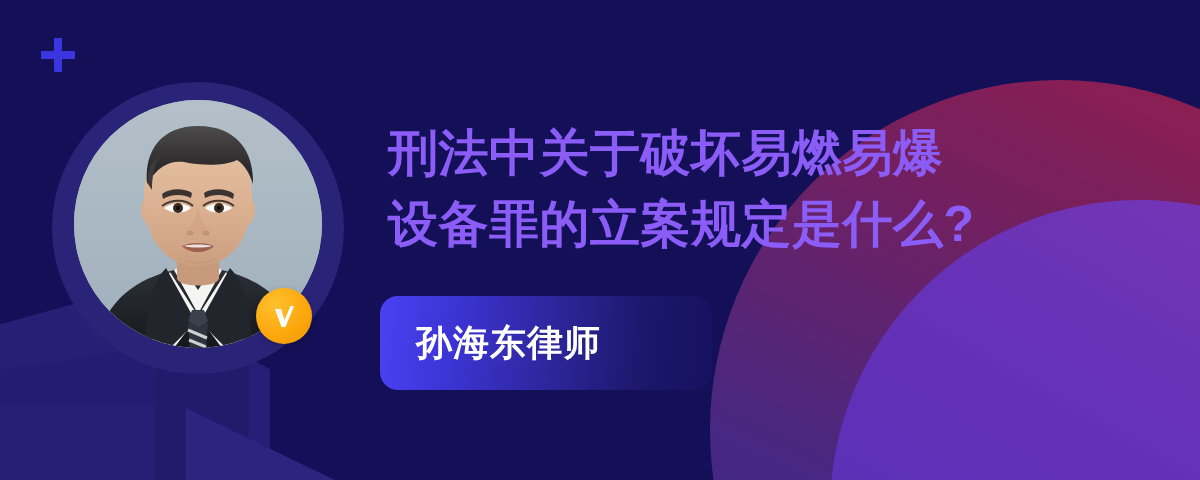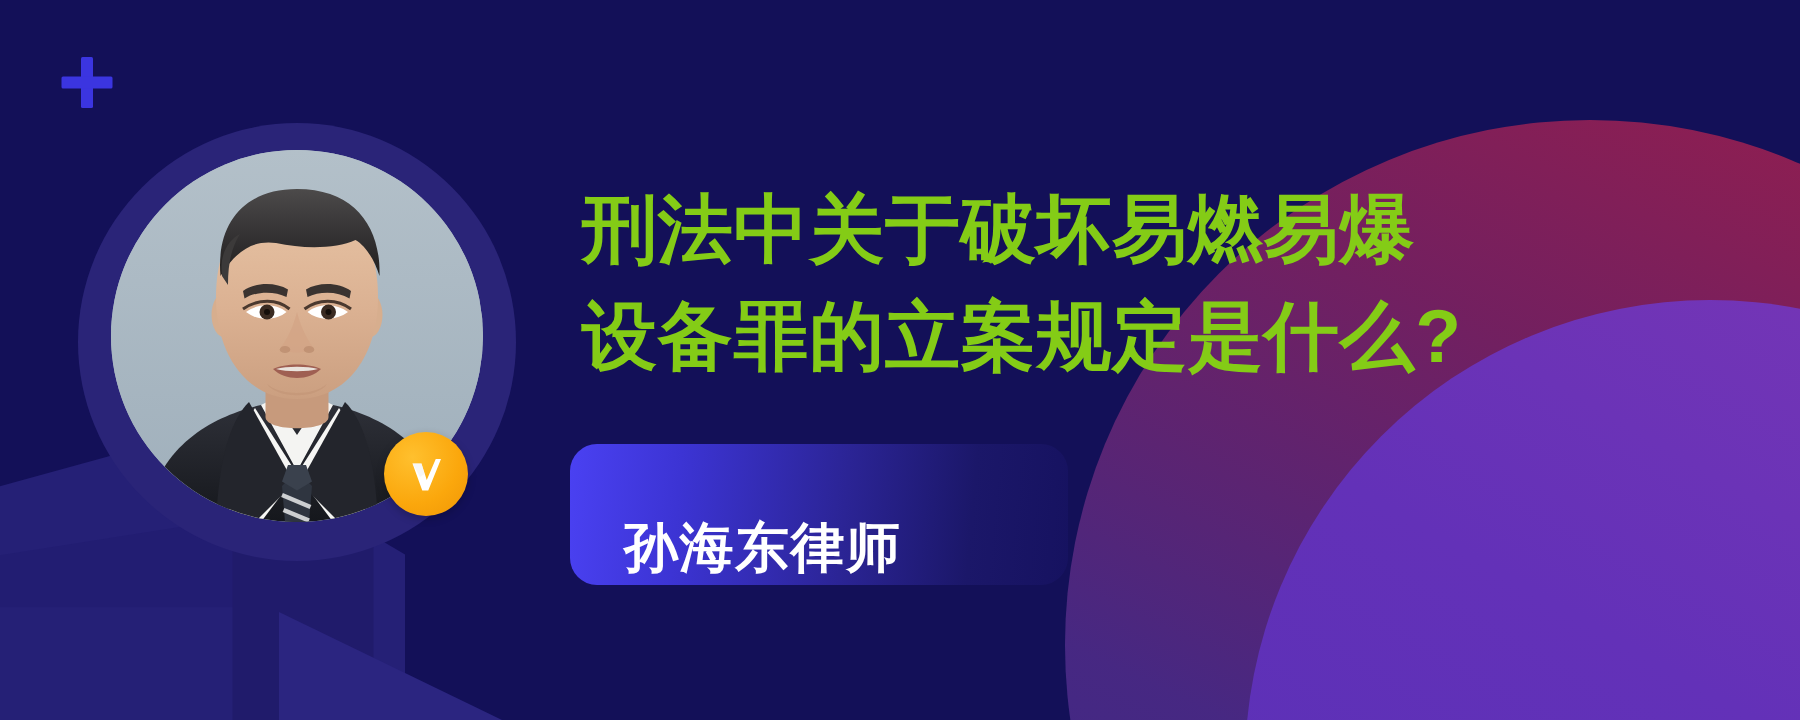--- a/index.html
+++ b/index.html
@@ -149,38 +149,38 @@
 
   
   .content {
     position: absolute;
     left: 388px;
     top: 118px;
     width: 740px;
   }
   .headline {
     margin: 0;
-    color: #84cc16;
+    color: #8b5cf6;
     font-size: 50px;
     font-weight: 700;
     line-height: 1.42;
     letter-spacing: .5px;
     white-space: pre-line;
   }
 
   .name-badge {
     position: absolute;
     left: 380px;
     top: 296px;
     width: 332px;
     height: 94px;
     border-radius: 18px;
     background: linear-gradient(95deg, #4a41f2 0%, #3c34d4 22%, #2b2495 55%, #1b1769 80%, #161260 100%);
     display: flex;
-    align-items: flex-end;
+    align-items: center;
   }
   .name-badge-label {
     color: #ffffff;
     font-size: 36px;
     font-weight: 700;
     letter-spacing: 1px;
     margin-left: 36px;
   }
 </style>
 </head>

